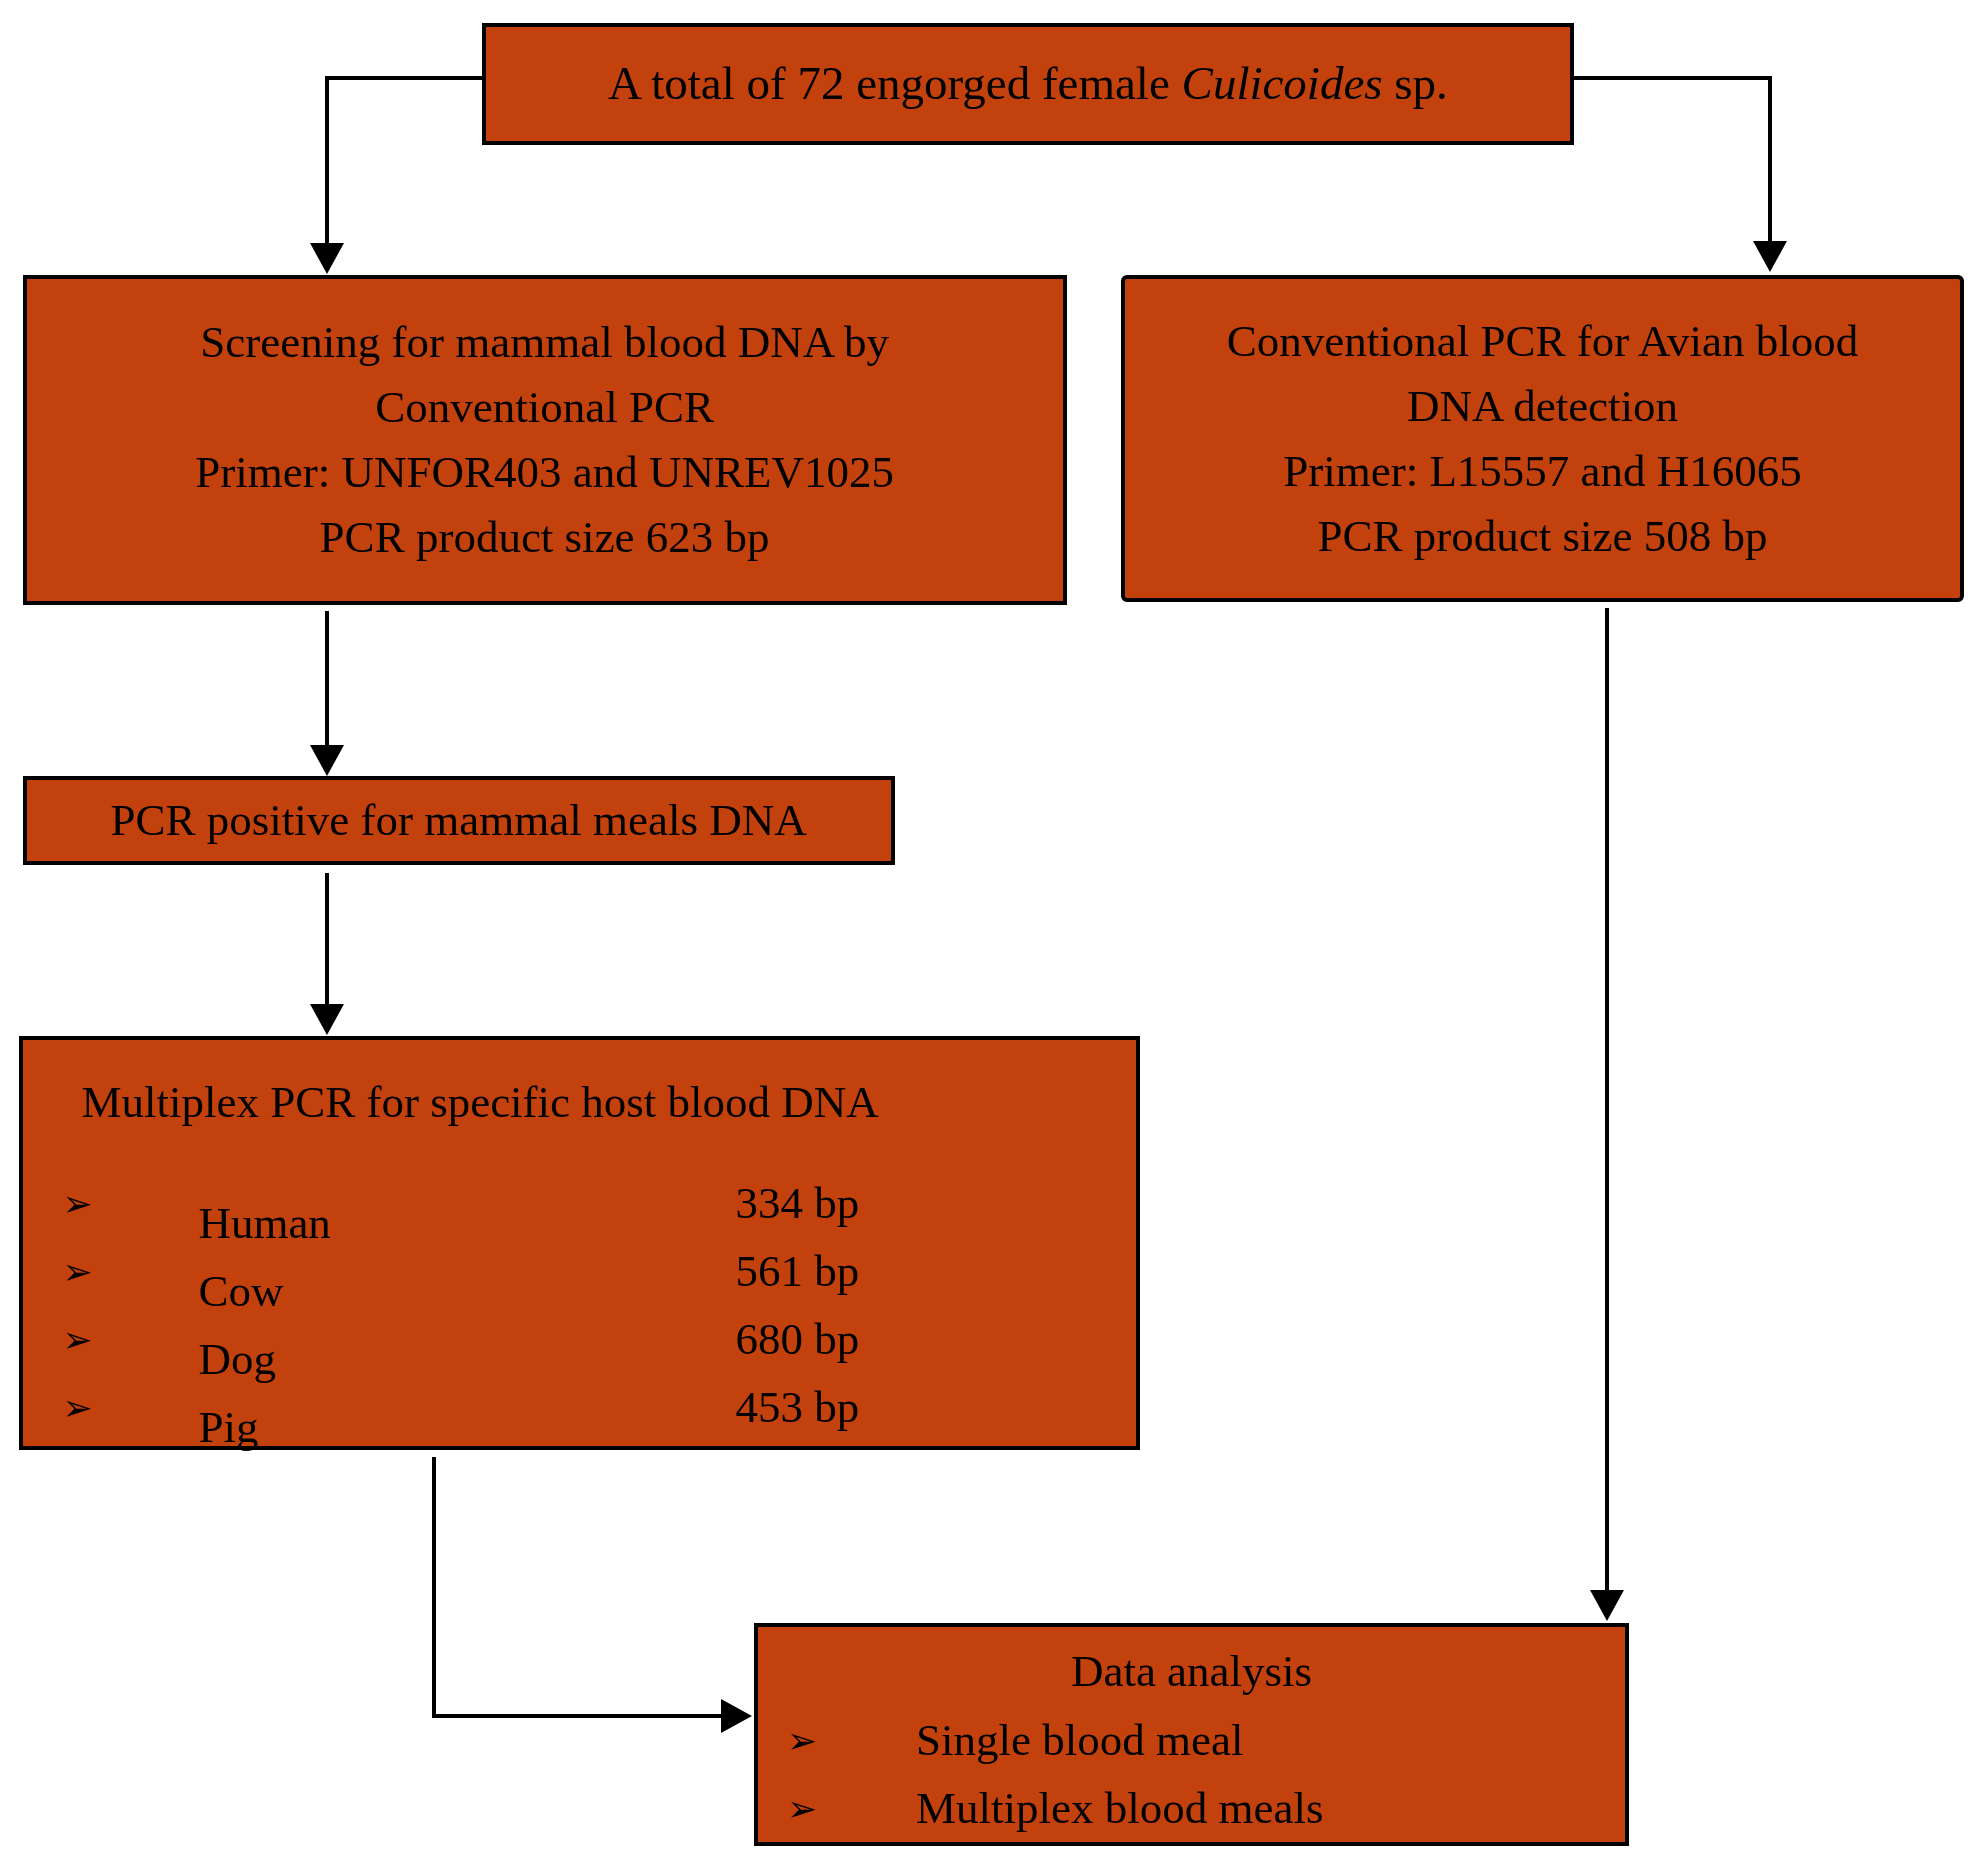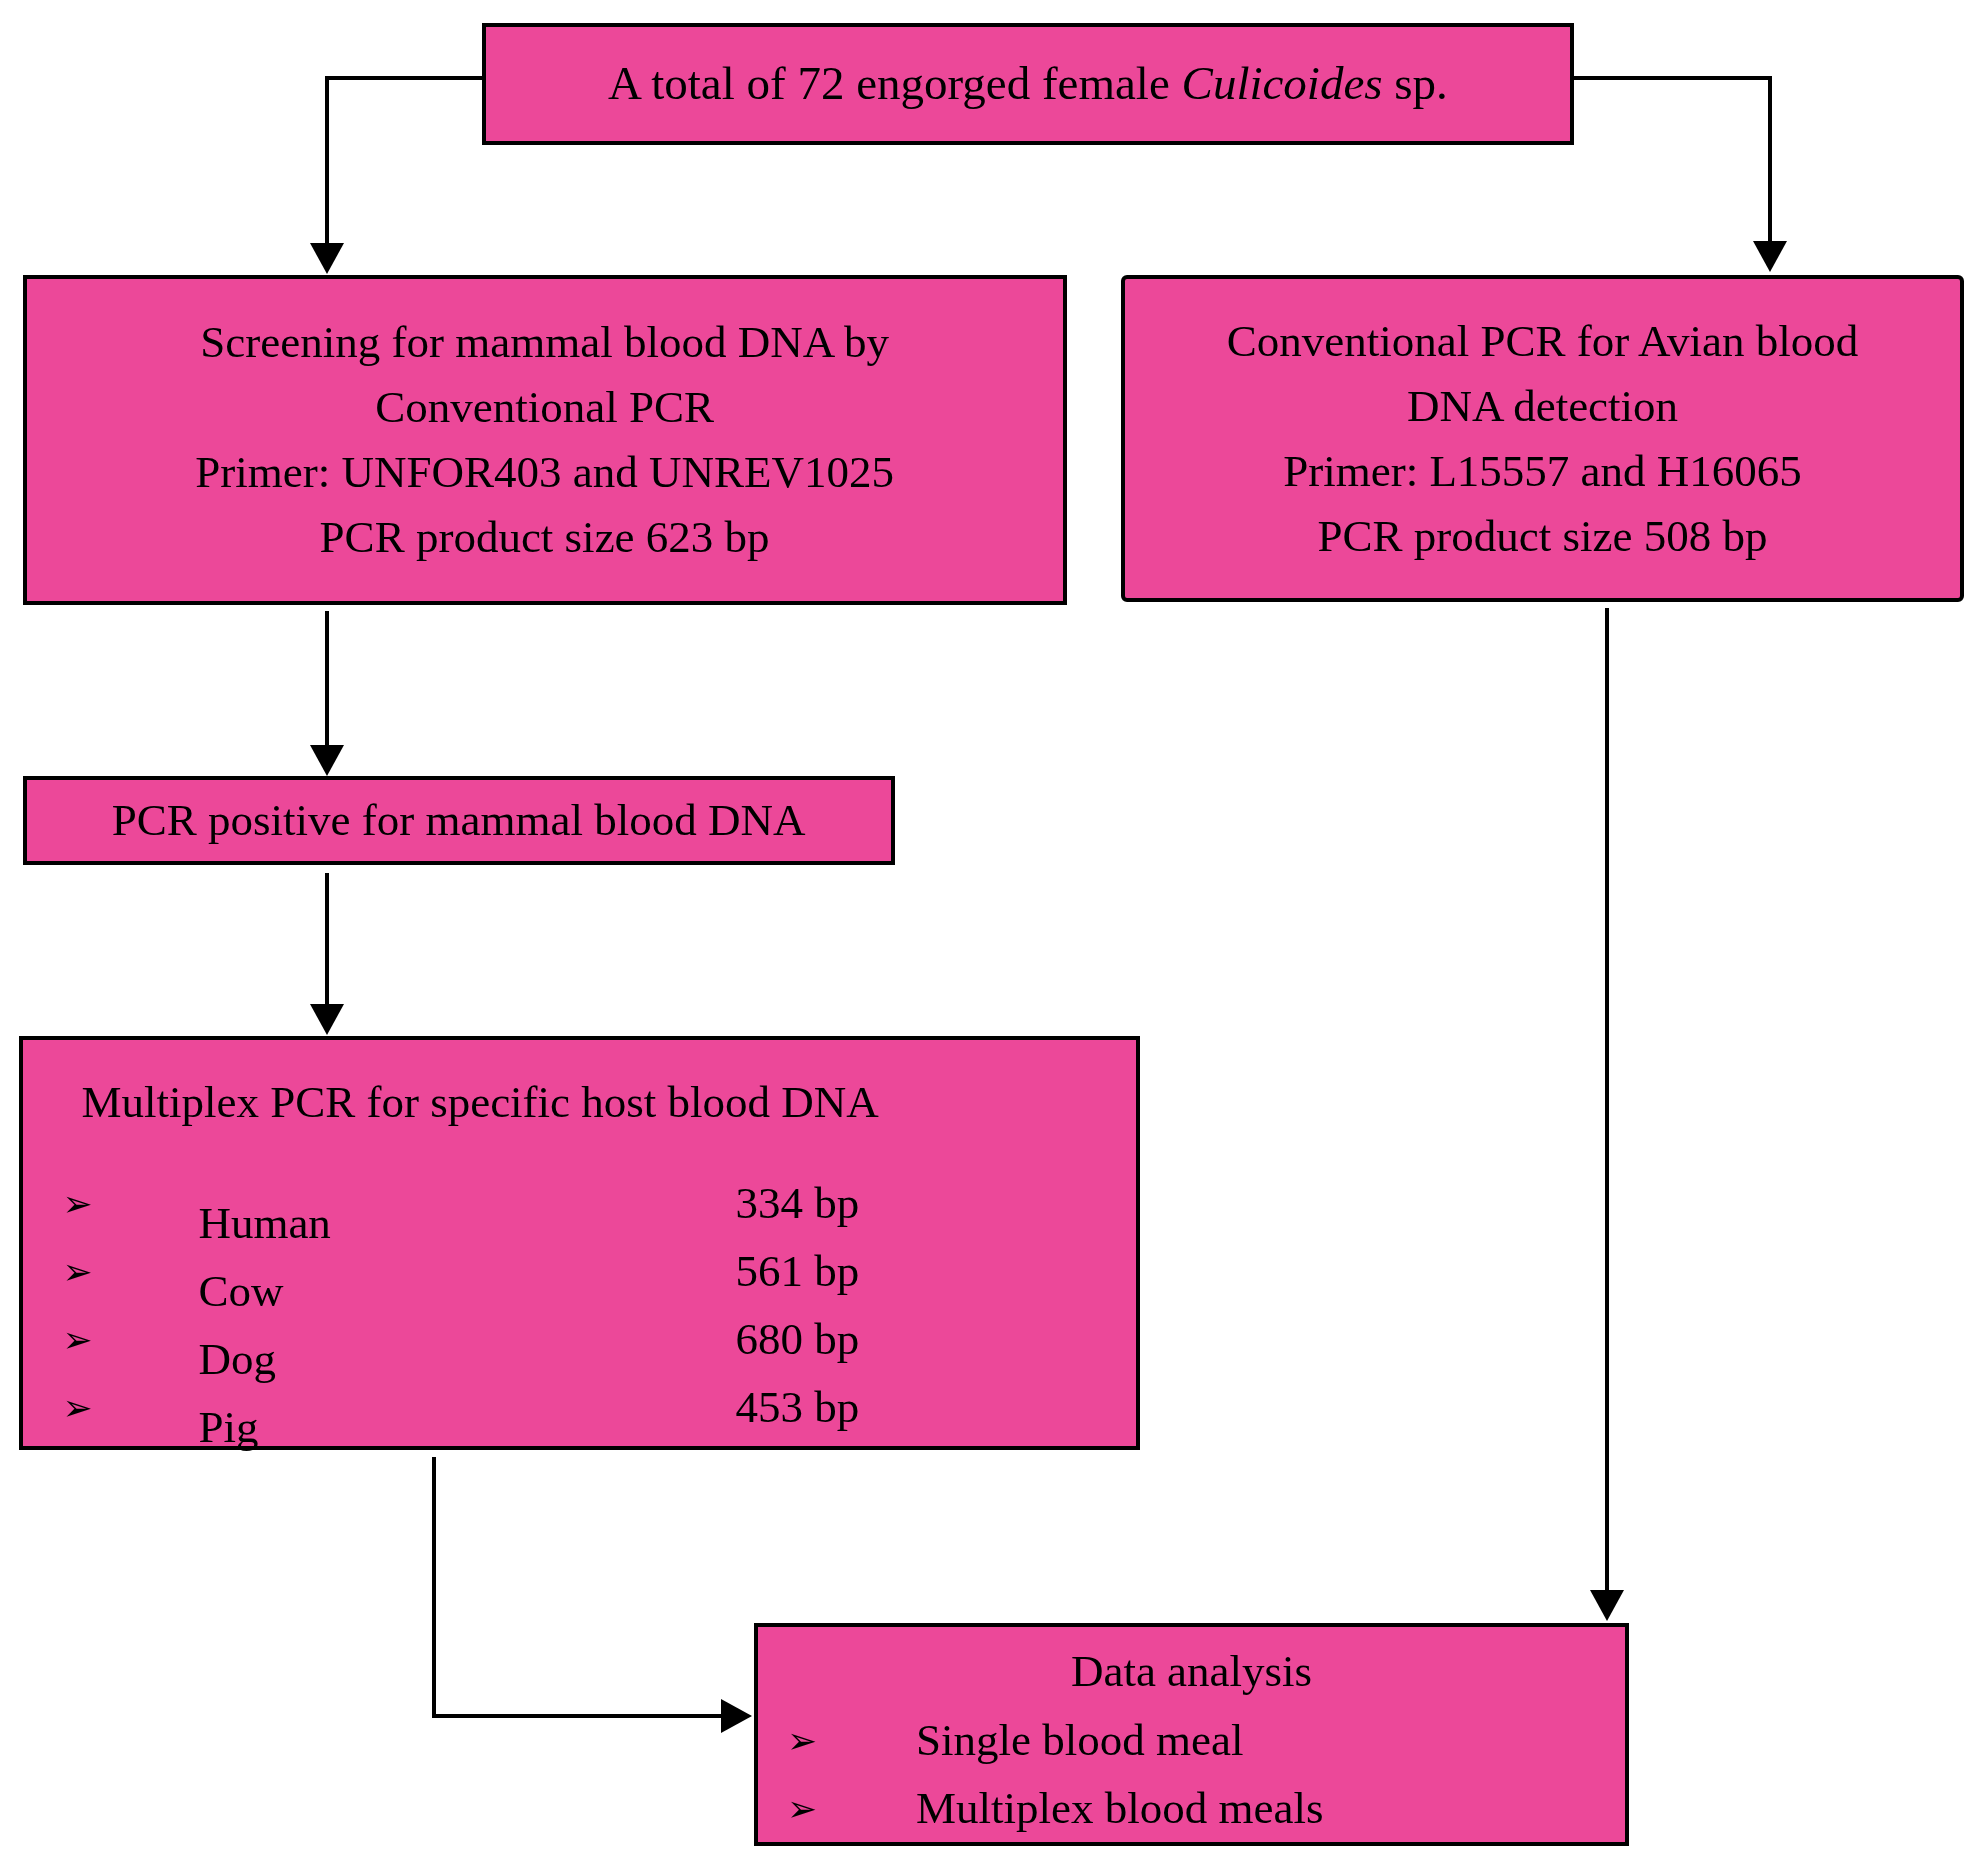--- a/index.html
+++ b/index.html
@@ -11,21 +11,21 @@
   }
   #flowchart {
     position: relative;
     width: 1985px; height: 1872px;
     background: #ffffff;
     overflow: hidden;
   }
   .box {
     position: absolute;
     border: 4.5px solid #000000;
-    background: #ec4899;
+    background: #c2410c;
     display: flex;
     flex-direction: column;
     align-items: center;
     justify-content: center;
     text-align: center;
     font-size: 45px;
     line-height: 65px;
   }
   .box .line { width: 100%; }
   #total-box   { left: 482px;  top: 22.6px;   width: 1092px; height: 122px; font-size: 47px; }
@@ -111,21 +111,21 @@
     <div class="line">Conventional PCR for Avian blood</div>
     <div class="line">DNA detection</div>
     <div class="line">Primer: L15557 and H16065</div>
     <div class="line">PCR product size 508 bp</div>
   </div>
 
   <div class="cline" style="left:325px; top:611px; width:3.9px; height:136px;"></div>
   <div class="arrow-down" style="left:310px; top:745px;"></div>
 
   <div class="box" id="positive-box">
-    <div class="line">PCR positive for mammal blood DNA</div>
+    <div class="line">PCR positive for mammal meals DNA</div>
   </div>
 
   <div class="cline" style="left:325px; top:873px; width:3.9px; height:133px;"></div>
   <div class="arrow-down" style="left:310px; top:1004px;"></div>
 
   <div class="box" id="multiplex-box">
     <div class="title">Multiplex PCR for specific host blood DNA</div>
     <div class="bullet-row">
       <span class="bullet">➢</span>
       <span class="label">Human</span>

